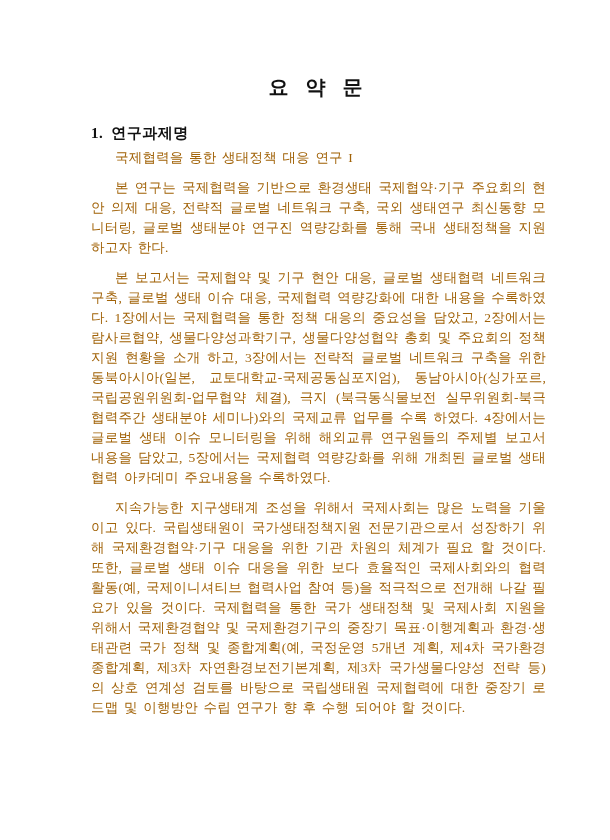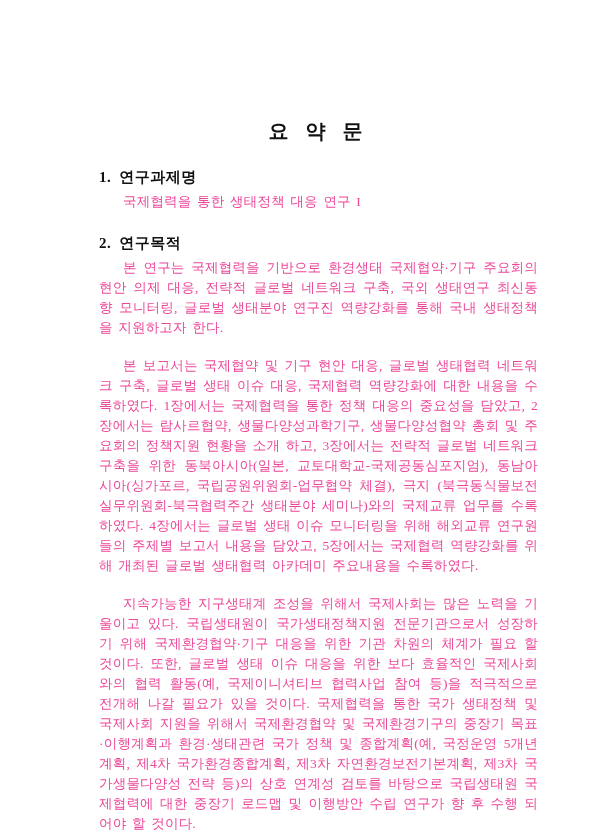--- a/index.html
+++ b/index.html
@@ -11,34 +11,34 @@
     width: 610px;
     height: 840px;
     color: #1b1b1b;
     font-family: "Liberation Serif", "DejaVu Serif", serif;
     overflow: hidden;
   }
   .page {
     box-sizing: border-box;
     width: 610px;
     height: 632px;
-    padding: 120px 54px 40px 81px;
+    padding: 76px 54px 40px 81px;
     background: #ffffff;
   }
   .doc-title {
     margin: 0 0 26px 0;
     font-size: 20px;
     line-height: 23px;
     font-weight: bold;
     text-align: center;
     letter-spacing: 6px;
     color: #111111;
   }
   section.doc-section {
-    margin: 18px;
+    margin: 10px;
   }
   .sec-heading {
     margin: 23px 0 6px 0;
     font-size: 15px;
     line-height: 17px;
     font-weight: bold;
     letter-spacing: 0.5px;
     color: #111111;
   }
   .sec-num {
@@ -46,41 +46,38 @@
     margin-right: 8px;
   }
   .body-text {
     margin: 0;
     font-size: 13.5px;
     line-height: 20px;
     text-align: justify;
     text-indent: 24px;
     word-spacing: 2px;
     letter-spacing: 0.2px;
-    color: #ec4899;
+    color: #a16207;
   }
 </style>
 </head>
 <body>
 
 <div class="page">
 
   <h1 class="doc-title">요 약 문</h1>
 
   <section class="doc-section">
     <h2 class="sec-heading">
       <span class="sec-num">1.</span><span class="sec-label">연구과제명</span>
     </h2>
     <p class="body-text">국제협력을 통한 생태정책 대응 연구 I</p>
   </section>
 
   <section class="doc-section">
-    <h2 class="sec-heading">
-      <span class="sec-num">2.</span><span class="sec-label">연구목적</span>
-    </h2>
     <p class="body-text">본 연구는 국제협력을 기반으로 환경생태 국제협약·기구 주요회의 현안 의제 대응, 전략적 글로벌 네트워크 구축, 국외 생태연구 최신동향 모니터링, 글로벌 생태분야 연구진 역량강화를 통해 국내 생태정책을 지원하고자 한다.</p>
   </section>
 
   <section class="doc-section">
     <p class="body-text">본 보고서는 국제협약 및 기구 현안 대응, 글로벌 생태협력 네트워크 구축, 글로벌 생태 이슈 대응, 국제협력 역량강화에 대한 내용을 수록하였다. 1장에서는 국제협력을 통한 정책 대응의 중요성을 담았고, 2장에서는 람사르협약, 생물다양성과학기구, 생물다양성협약 총회 및 주요회의 정책지원 현황을 소개 하고, 3장에서는 전략적 글로벌 네트워크 구축을 위한 동북아시아(일본, 교토대학교-국제공동심포지엄), 동남아시아(싱가포르, 국립공원위원회-업무협약 체결), 극지 (북극동식물보전 실무위원회-북극협력주간 생태분야 세미나)와의 국제교류 업무를 수록 하였다. 4장에서는 글로벌 생태 이슈 모니터링을 위해 해외교류 연구원들의 주제별 보고서 내용을 담았고, 5장에서는 국제협력 역량강화를 위해 개최된 글로벌 생태협력 아카데미 주요내용을 수록하였다.</p>
   </section>
 
   <section class="doc-section">
     <p class="body-text">지속가능한 지구생태계 조성을 위해서 국제사회는 많은 노력을 기울이고 있다. 국립생태원이 국가생태정책지원 전문기관으로서 성장하기 위해 국제환경협약·기구 대응을 위한 기관 차원의 체계가 필요 할 것이다. 또한, 글로벌 생태 이슈 대응을 위한 보다 효율적인 국제사회와의 협력 활동(예, 국제이니셔티브 협력사업 참여 등)을 적극적으로 전개해 나갈 필요가 있을 것이다. 국제협력을 통한 국가 생태정책 및 국제사회 지원을 위해서 국제환경협약 및 국제환경기구의 중장기 목표·이행계획과 환경·생태관련 국가 정책 및 종합계획(예, 국정운영 5개년 계획, 제4차 국가환경종합계획, 제3차 자연환경보전기본계획, 제3차 국가생물다양성 전략 등)의 상호 연계성 검토를 바탕으로 국립생태원 국제협력에 대한 중장기 로드맵 및 이행방안 수립 연구가 향 후 수행 되어야 할 것이다.</p>
   </section>

